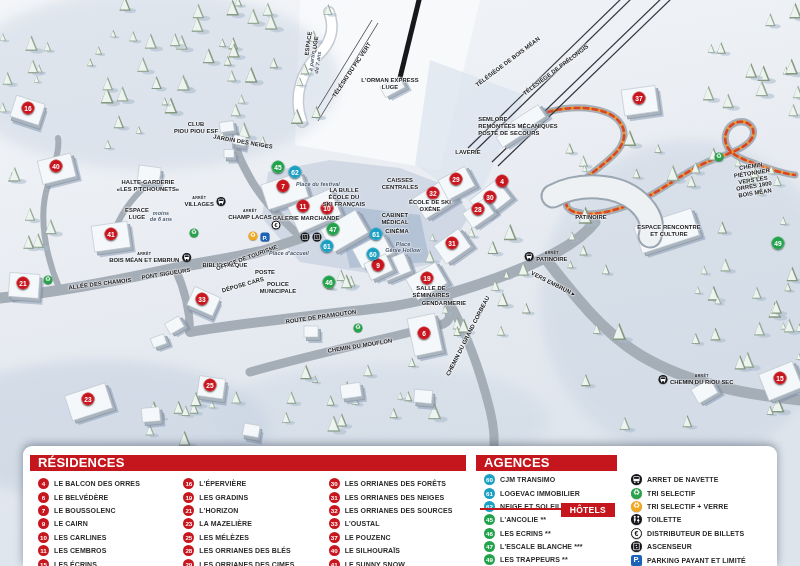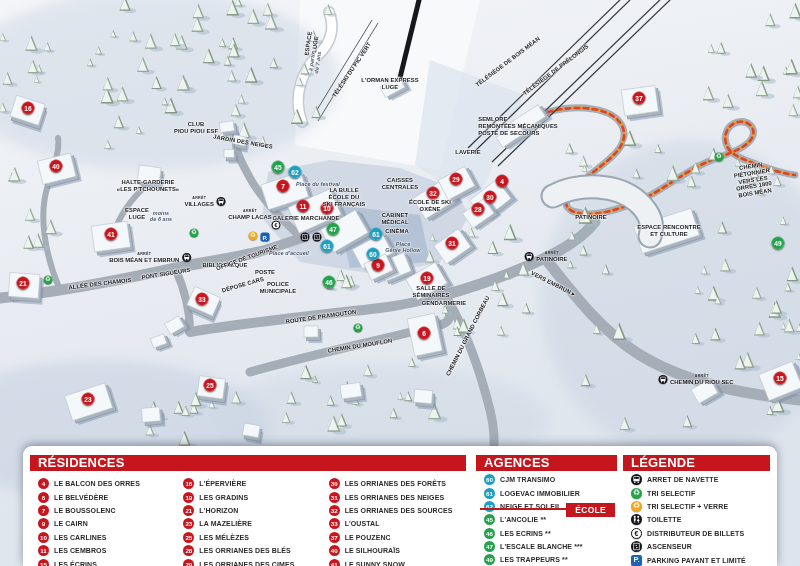--- a/index.html
+++ b/index.html
@@ -1139,42 +1139,41 @@
           <div class="lrow">
             <span class="dot" style="background: rgb(27, 160, 196);">61</span>
             <span class="txt">LOGEVAC IMMOBILIER</span>
           </div>
           <div class="lrow">
             <span class="dot" style="background: rgb(27, 160, 196);">62</span>
             <span class="txt">NEIGE ET SOLEIL</span>
           </div>
         </div>
       <div class="divider" style="top: 62px; background: rgb(197, 22, 29);"></div>
-      <div class="hotels-badge" style="top: 57px; right: 2px; background: rgb(197, 22, 29);">ÉCOLE</div>
+      <div class="hotels-badge" style="top: 57px; right: 2px; background: rgb(197, 22, 29);">HÔTELS</div>
       <div id="ho-list" style="position:absolute;top:67px;left:0;right:0;">
           <div class="lrow">
             <span class="dot" style="background: rgb(35, 162, 76);">45</span>
             <span class="txt">L'ANCOLIE **</span>
           </div>
           <div class="lrow">
             <span class="dot" style="background: rgb(35, 162, 76);">46</span>
             <span class="txt">LES ECRINS **</span>
           </div>
           <div class="lrow">
             <span class="dot" style="background: rgb(35, 162, 76);">47</span>
             <span class="txt">L'ESCALE BLANCHE ***</span>
           </div>
           <div class="lrow">
             <span class="dot" style="background: rgb(35, 162, 76);">49</span>
             <span class="txt">LES TRAPPEURS **</span>
           </div>
         </div>
     </div>
     <div class="sect" style="left:600px;width:147px;">
-      <div class="sect-header" style="background: rgb(197, 22, 29);">LÉGENDE</div>
       <div id="lg-list" style="position:absolute;top:27px;left:0;right:0;">
           <div class="lrow">
             <span class="icon bus">
               <svg width="100%" height="100%" viewBox="0 0 12 12">
                 <rect x="2.6" y="2.4" width="6.8" height="5.6" rx="1" fill="#fff"></rect>
                 <rect x="3.4" y="3.2" width="5.2" height="2.1" fill="#15161a"></rect>
                 <circle cx="4.2" cy="9" r="0.9" fill="#fff"></circle>
                 <circle cx="7.8" cy="9" r="0.9" fill="#fff"></circle>
               </svg>
             </span>

